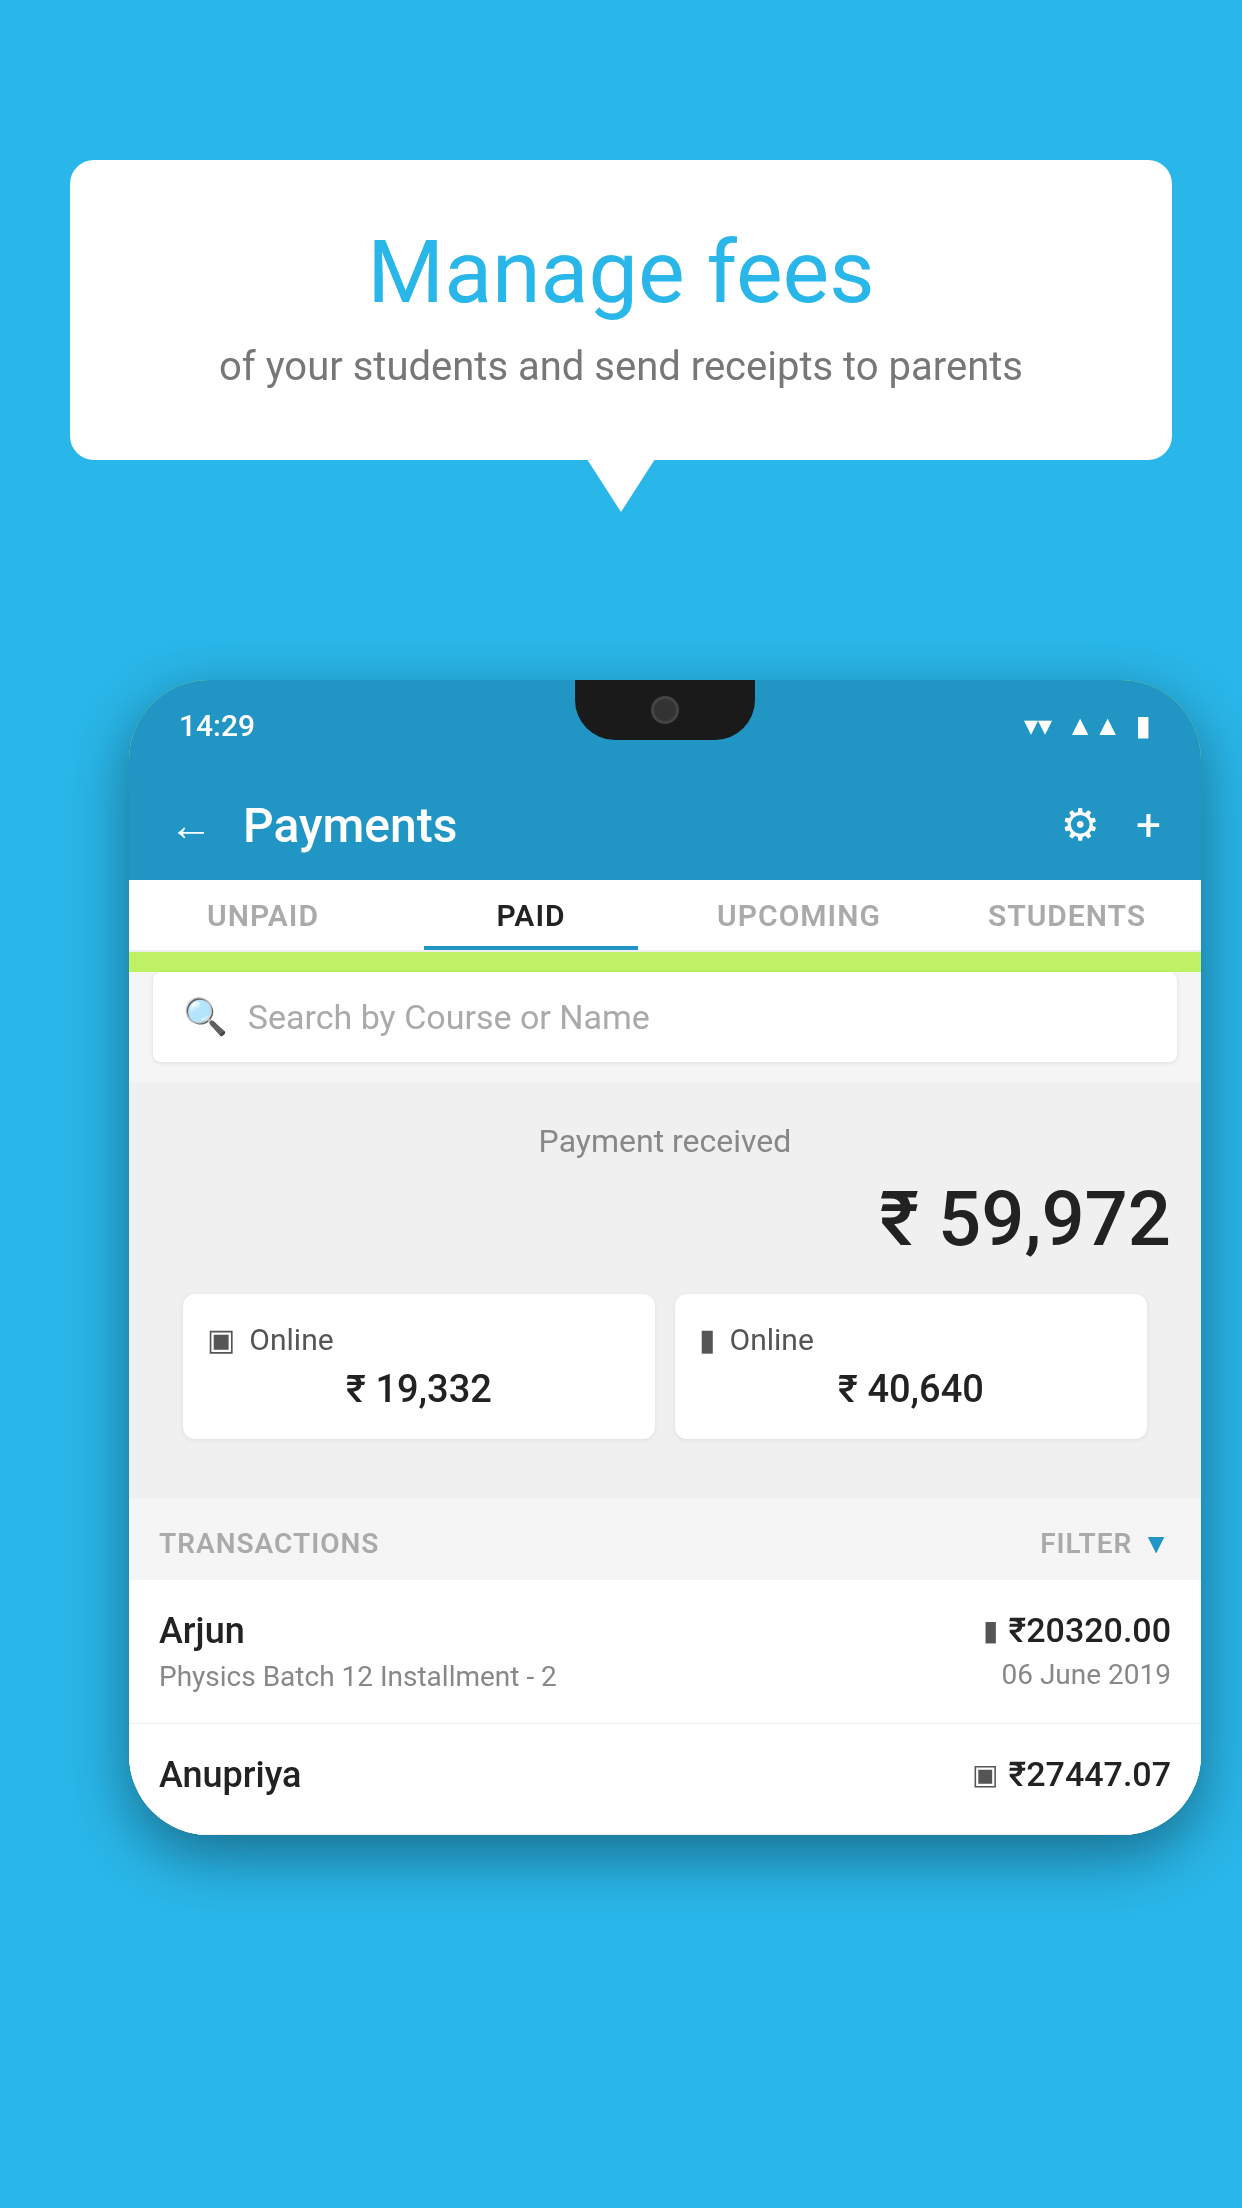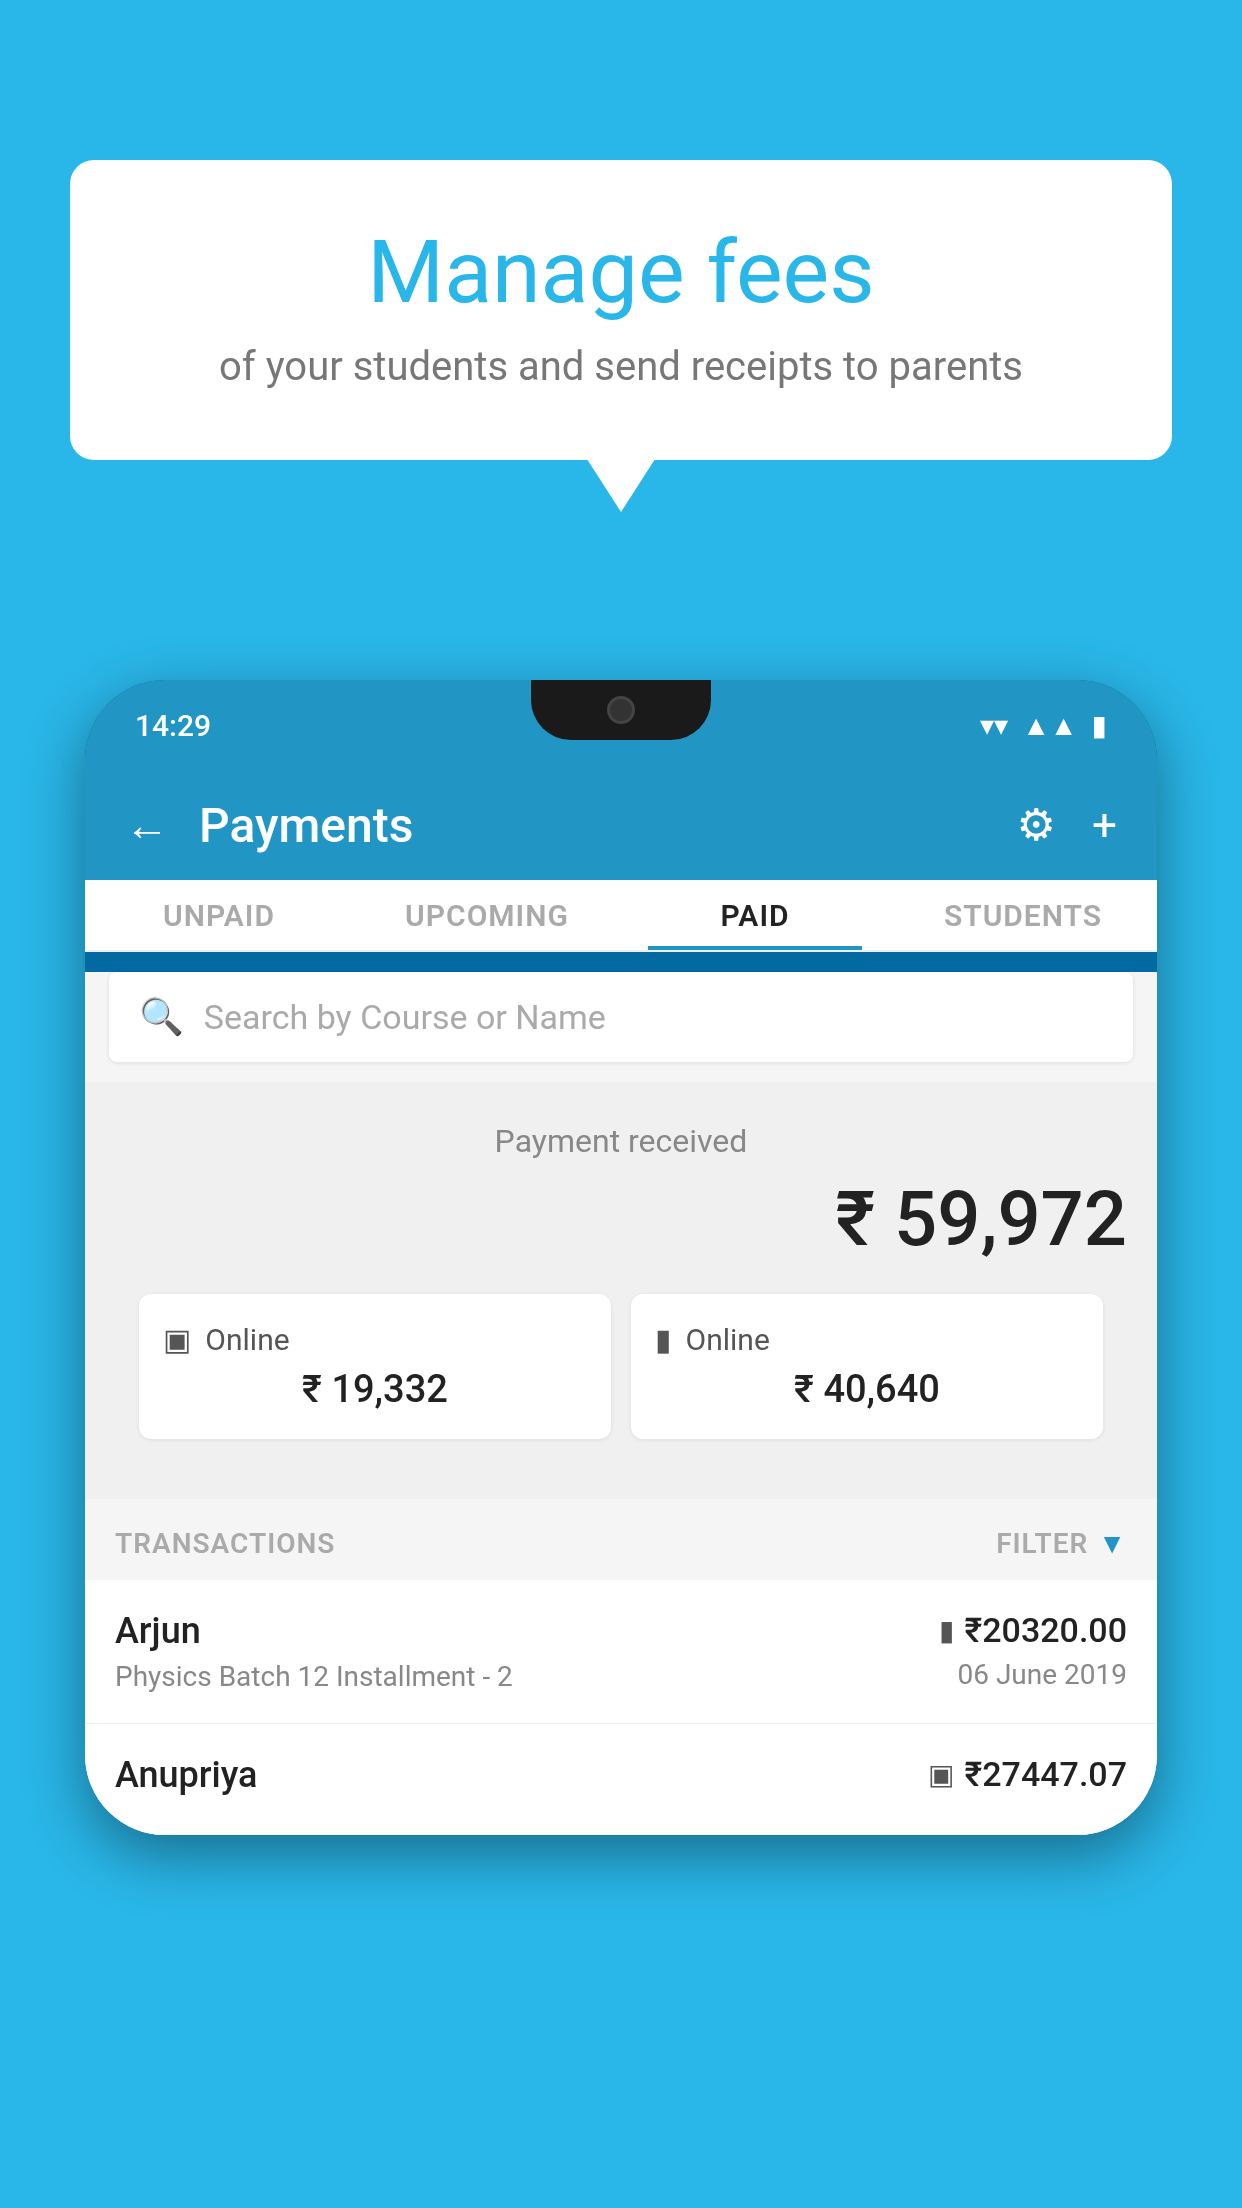--- a/index.html
+++ b/index.html
@@ -54,25 +54,26 @@
     .phone-wrapper {
       position: absolute;
       top: 680px;
       left: 85px;
       right: 85px;
       bottom: 0;
     }
 
     .phone {
       width: 100%;
-      background: #0369a1;
+      background: #bef264;
       border-radius: 80px;
       overflow: hidden;
       box-shadow: 0 20px 60px rgba(0,0,0,0.4);
       position: relative;
+      margin-left: 44px;
     }
 
     
     .phone-top-bar {
       background: #2196c4;
       height: 90px;
       display: flex;
       align-items: center;
       justify-content: space-between;
       padding: 0 50px;
@@ -386,22 +387,22 @@
       <span class="back-arrow">←</span>
       <span class="app-title">Payments</span>
       <div class="app-bar-icons">
         <span class="icon-gear">⚙</span>
         <span class="icon-plus">+</span>
       </div>
     </div>
 
     <div class="tabs">
       <div class="tab">UNPAID</div>
+      <div class="tab active">PAID</div>
       <div class="tab">UPCOMING</div>
-      <div class="tab active">PAID</div>
       <div class="tab">STUDENTS</div>
     </div>
 
     <div class="content">
 
       <div class="search-bar">
         <span class="search-icon">🔍</span>
         <span class="search-placeholder">Search by Course or Name</span>
       </div>
 

